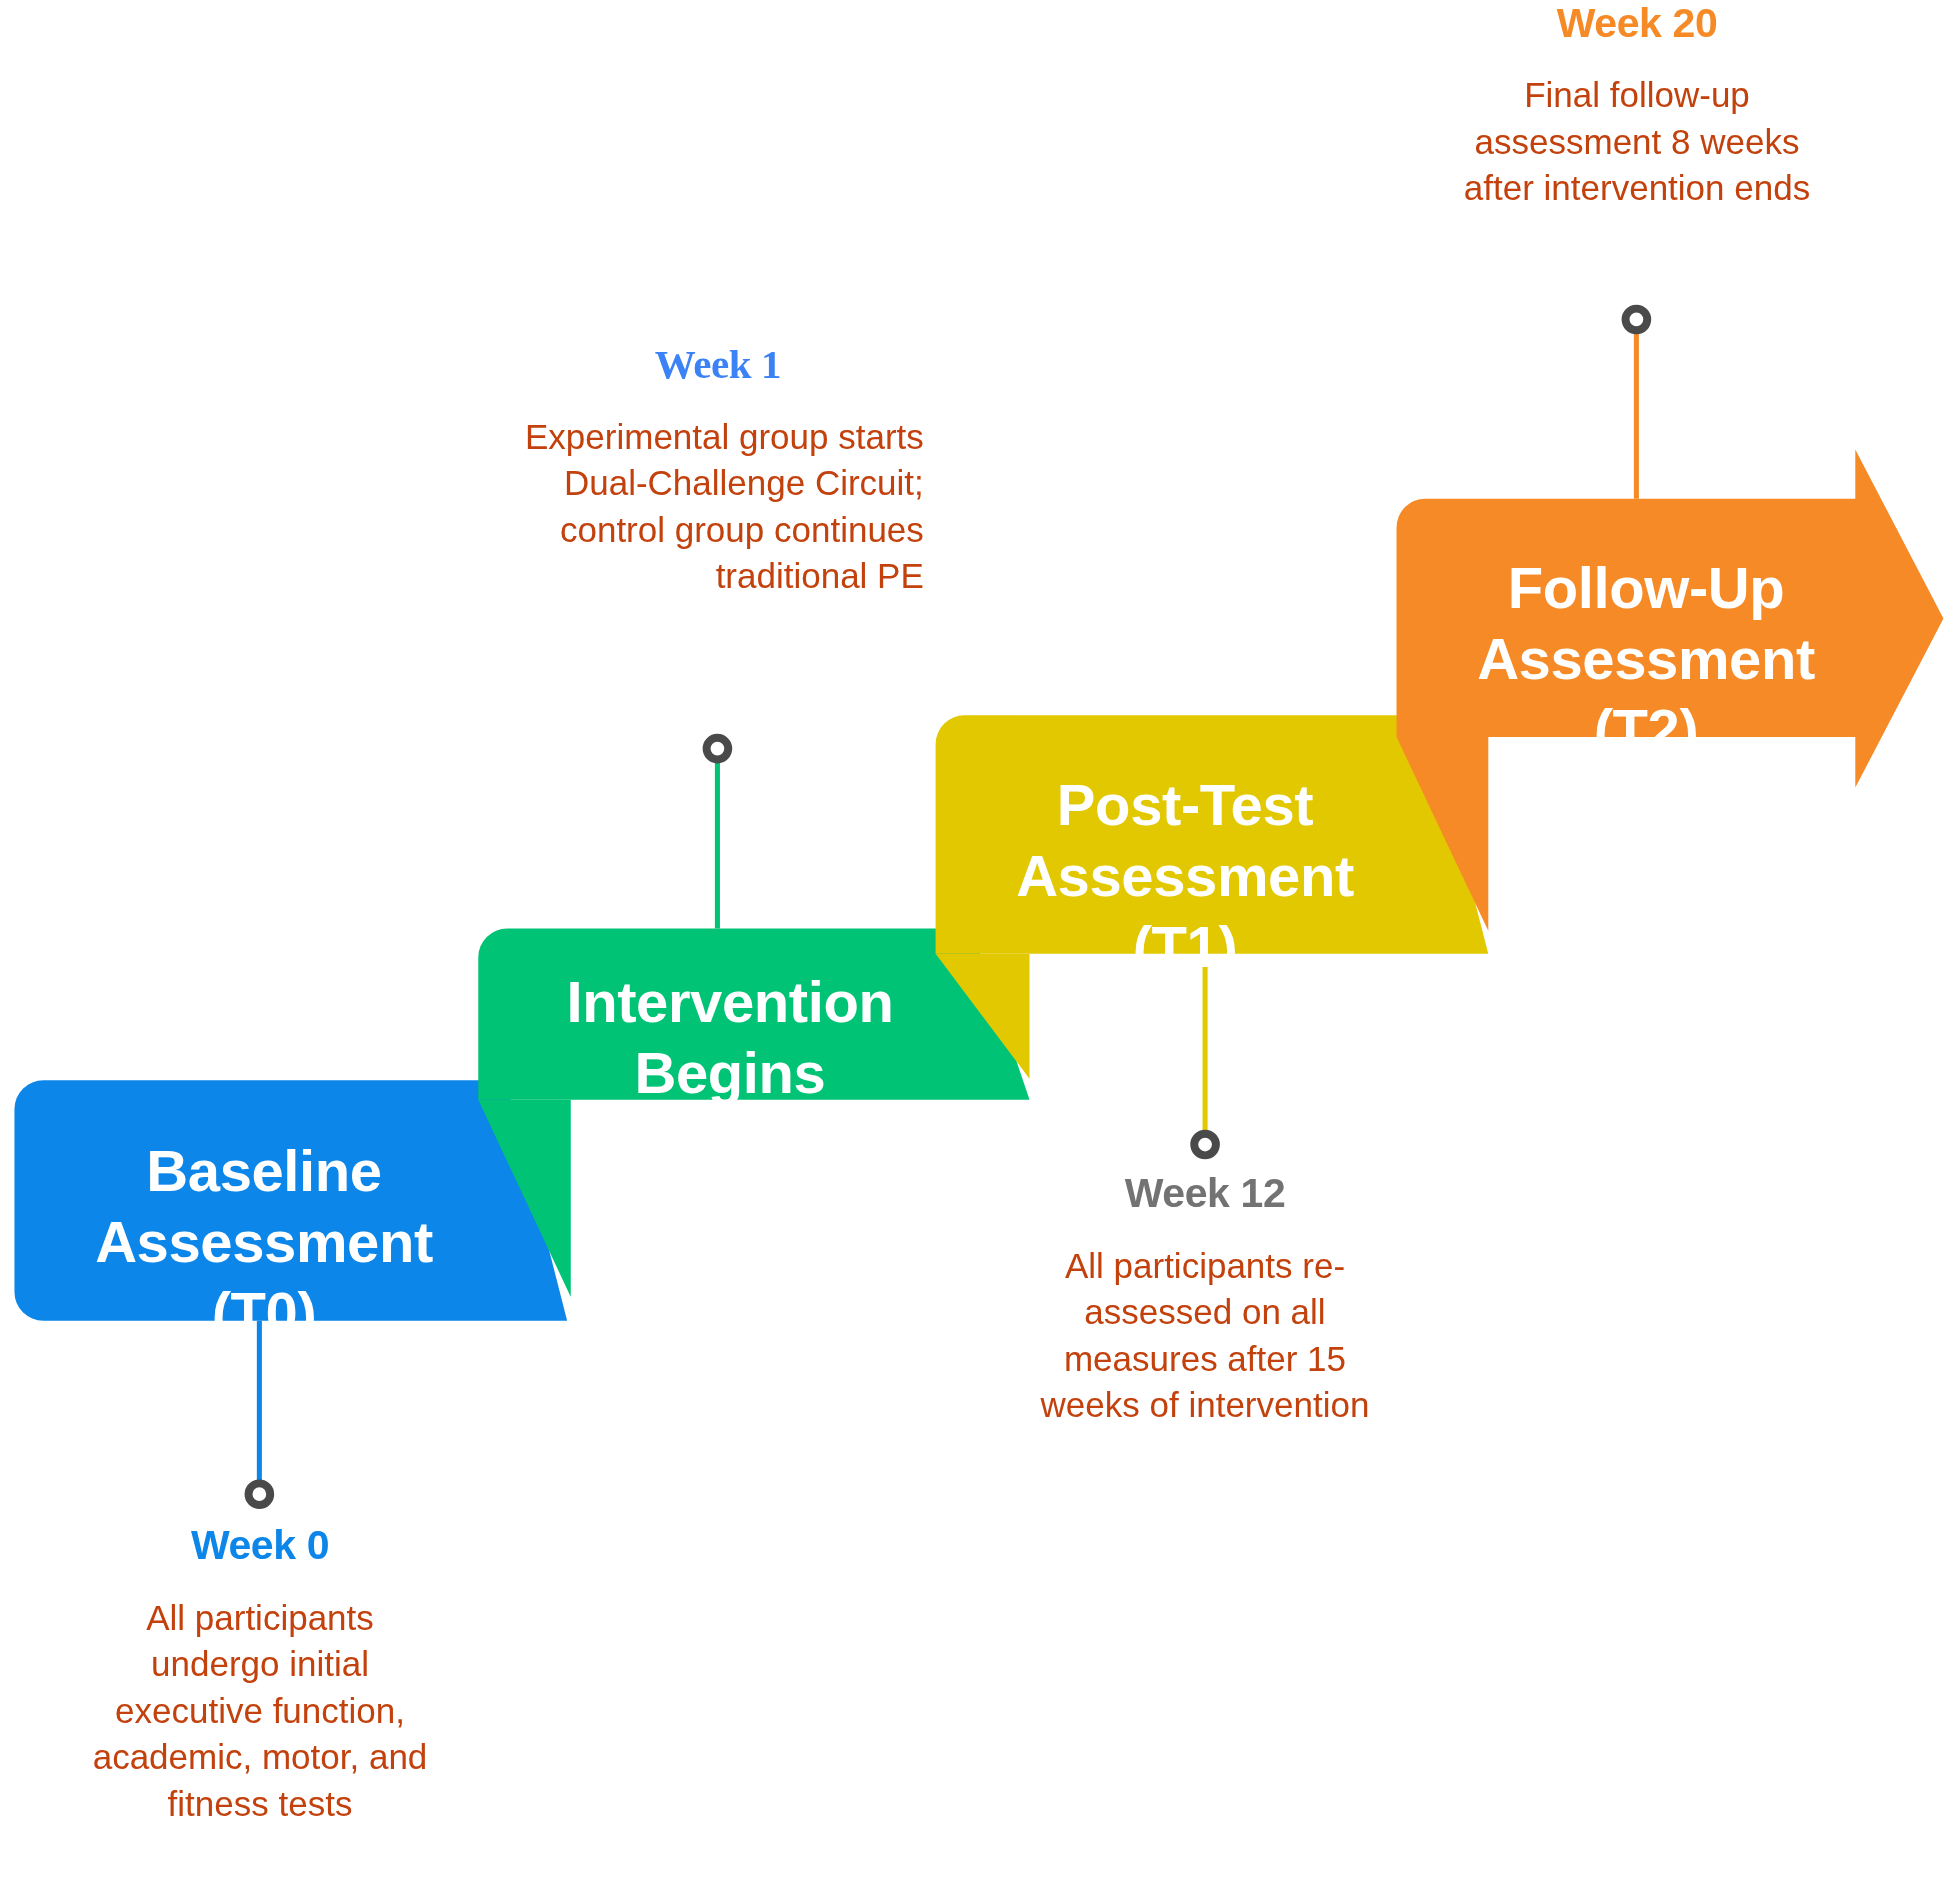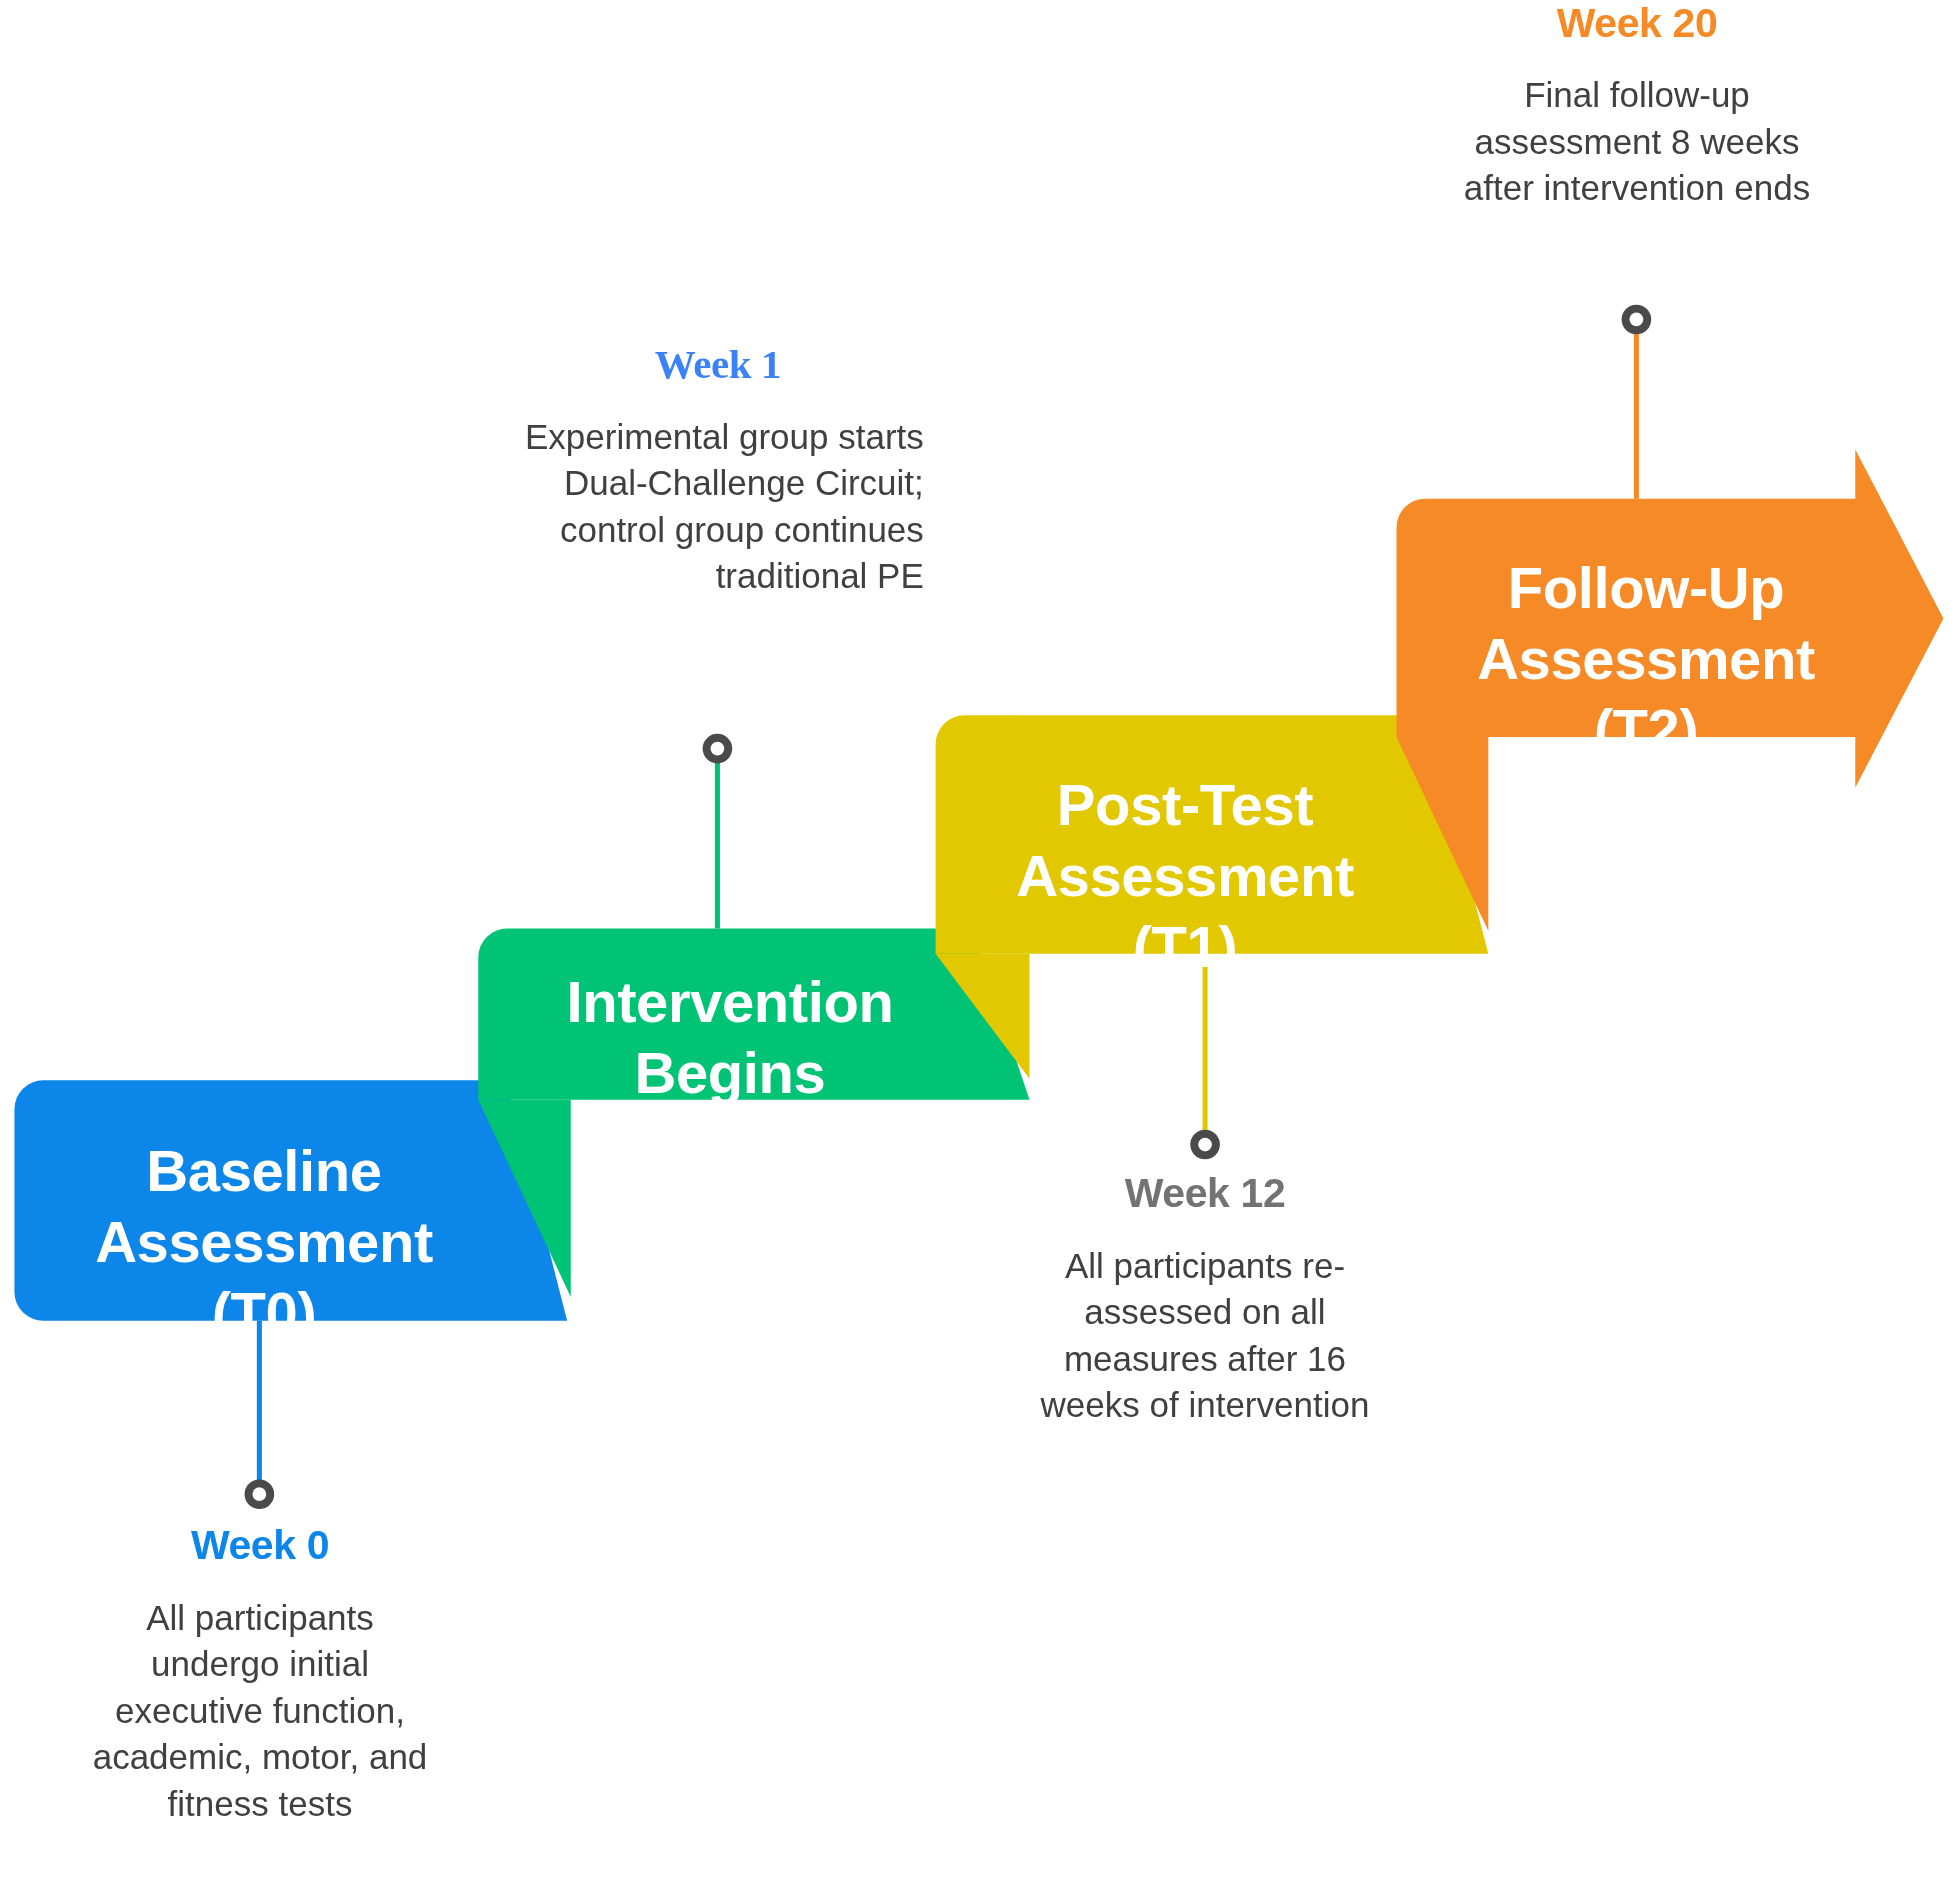--- a/index.html
+++ b/index.html
@@ -46,21 +46,21 @@
   .callout-week {
     font-weight: bold;
     font-size: 41px;
     line-height: 1.2;
     letter-spacing: -0.4px;
     margin: 0 0 24.6px 0;
   }
   .callout-desc {
     font-size: 35px;
     line-height: 1.33;
-    color: #404040;
+    color: #c2410c;
     margin: 4px;
   }
 </style>
 </head>
 <body>
 
 <div id="stage">
 
   <svg id="shapes" viewBox="0 0 2706 2606" width="1955" height="1883" xmlns="http://www.w3.org/2000/svg">
 
@@ -136,21 +136,21 @@
     <div class="callout-desc" style="padding:0 35px;">All participants undergo initial executive function, academic, motor, and fitness tests</div>
   </div>
 
   <div class="callout" style="left:501px; top:340px; width:434px;">
     <div class="callout-week" style="color:#3b82f6;font-family:Liberation Serif, serif;">Week 1</div>
     <div class="callout-desc" style="padding:0 7.2px;text-align:right;">Experimental group starts Dual-Challenge Circuit; control group continues traditional PE</div>
   </div>
 
   <div class="callout" style="left:988px; top:1169px; width:434px;">
     <div class="callout-week" style="color:#737373;">Week 12</div>
-    <div class="callout-desc" style="padding:0 23px;">All participants re-assessed on all measures after 16 weeks of intervention</div>
+    <div class="callout-desc" style="padding:0 23px;">All participants re-assessed on all measures after 15 weeks of intervention</div>
   </div>
 
   <div class="callout" style="left:1420px; top:-1.4px; width:434px;">
     <div class="callout-week" style="color:#F58A26;">Week 20</div>
     <div class="callout-desc" style="padding:0 14.5px;">Final follow-up assessment 8 weeks after intervention ends</div>
   </div>
 
 </div>
 
 

